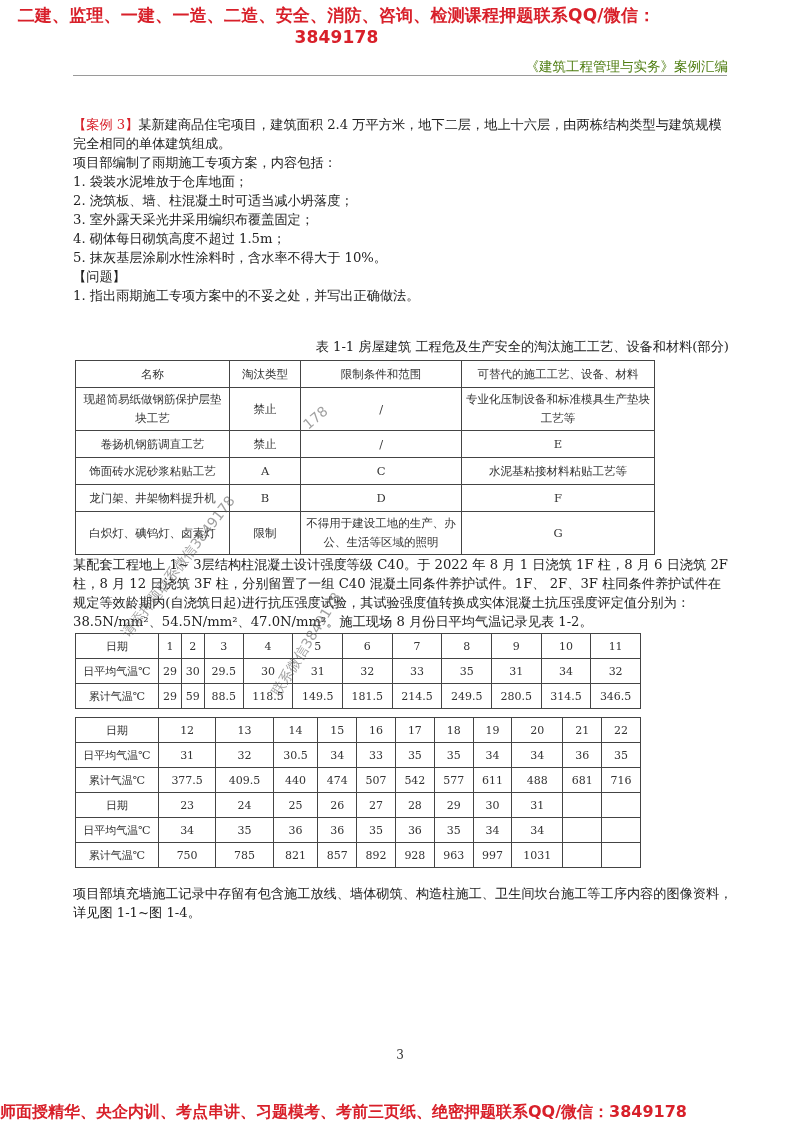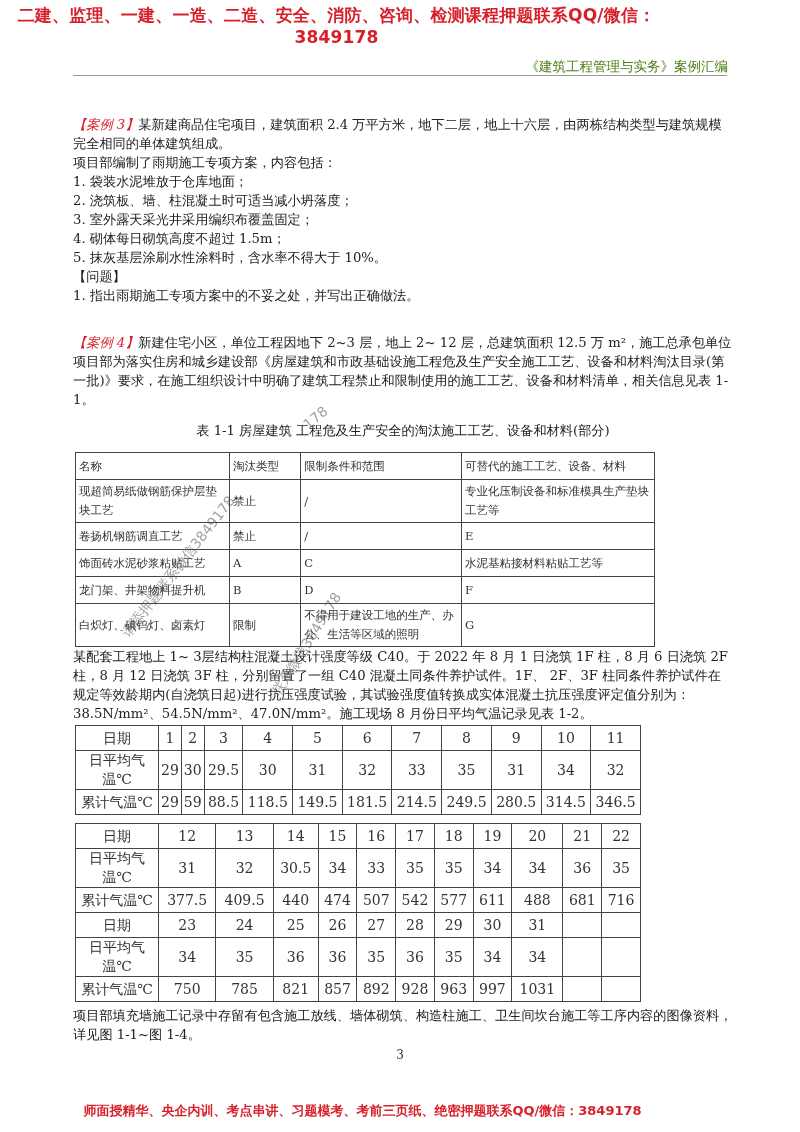--- a/index.html
+++ b/index.html
@@ -19,50 +19,50 @@
   }
   .head-rule {
     position: absolute; top: 75px; left: 73px; width: 654px; height: 0;
     border-top: 1.5px solid #9a9a9a;
   }
   .content {
     position: absolute; top: 115px; left: 73px; width: 660px;
     font-size: 13.2px; line-height: 19px;
   }
   .para { margin: 0; }
-  .case-tag { color: #d8202a; font-style: italic; }
+  .case-tag { color: #d8202a; }
   .gap { height: 28px; }
   .table-caption {
-    text-align: center; font-size: 13.2px; margin: 12px; line-height: 19px;
+    text-align: right; font-size: 13.2px; margin: 4px; line-height: 19px;
   }
   table.t11 {
     border-collapse: collapse; width: 580px; margin: 2px 0 0 2px;
     font-size: 11.5px; color: #333;
   }
   table.t11 td {
-    border: 1px solid #444; padding: 2px 3px; line-height: 19px;
+    border: 1px solid #444; text-align: center; padding: 2px 3px; line-height: 19px;
   }
   table.t11 tr.h td { height: 22px; }
   table.t12 {
     border-collapse: collapse; width: 566px; margin: 2px 0 0 2px;
-    font-size: 14px; color: #333;
+    font-size: 11px; color: #333;
   }
   table.t12 td {
     border: 1px solid #444; text-align: center; height: 24px; padding: 0;
   }
   table.t12 td.lbl { width: 82px; }
   .t12-gap { height: 6px; }
   .page-num {
     position: absolute; top: 1048px; left: 0; width: 800px; text-align: center;
     font-size: 12px; color: #333;
   }
   .bottom-banner {
-    position: absolute; top: 1102px; left: 0; width: 725px; text-align: center;
+    position: absolute; top: 1102px; left: 0; width: 725px; 
     color: #d8202a; font-family: "DejaVu Sans", "Liberation Sans", sans-serif;
-    font-size: 13px; font-weight: bold;
+    font-size: 16px; font-weight: bold;
   }
   .watermark {
     position: absolute; color: rgba(80,80,80,0.55); font-size: 14px;
     font-family: "DejaVu Sans", "Liberation Sans", sans-serif;
     transform-origin: left top; white-space: nowrap; pointer-events: none;
   }
 </style>
 </head>
 <body>
 
@@ -80,21 +80,20 @@
     <p class="para">3. 室外露天采光井采用编织布覆盖固定；</p>
     <p class="para">4. 砌体每日砌筑高度不超过 1.5m；</p>
     <p class="para">5. 抹灰基层涂刷水性涂料时，含水率不得大于 10%。</p>
     <p class="para">【问题】</p>
     <p class="para">1. 指出雨期施工专项方案中的不妥之处，并写出正确做法。</p>
   </div>
 
   <div class="gap"></div>
 
   <div>
-    <p class="para"><span class="case-tag">【案例 4】</span><span>新建住宅小区，单位工程因地下 2~3 层，地上 2~ 12 层，总建筑面积 12.5 万 m²，施工总承包单位项目部为落实住房和城乡建设部《房屋建筑和市政基础设施工程危及生产安全施工工艺、设备和材料淘汰目录(第一批)》要求，在施工组织设计中明确了建筑工程禁止和限制使用的施工工艺、设备和材料清单，相关信息见表 1-1。</span></p>
 
     <p class="table-caption">表 1-1 房屋建筑 工程危及生产安全的淘汰施工工艺、设备和材料(部分)</p>
     <table class="t11">
       <colgroup>
           <col style="width:134px">
           <col style="width:62px">
           <col style="width:140px">
           <col style="width:168px">
         </colgroup>
       <tbody>
@@ -268,21 +267,21 @@
             <td>928</td>
             <td>963</td>
             <td>997</td>
             <td>1031</td>
             <td></td>
             <td></td>
       </tr>
     </tbody>
       </table>
 
-    <p class="para" style="margin-top:4px">项目部填充墙施工记录中存留有包含施工放线、墙体砌筑、构造柱施工、卫生间坎台施工等工序内容的图像资料，详见图 1-1~图 1-4。</p>
+    <p class="para" style="margin-top:16px">项目部填充墙施工记录中存留有包含施工放线、墙体砌筑、构造柱施工、卫生间坎台施工等工序内容的图像资料，详见图 1-1~图 1-4。</p>
   </div>
 </div>
 
 <div class="watermark" style="left:118px; top:630px; transform: rotate(-52deg);">请添押题联系微信3849178</div>
 <div class="watermark" style="left:268px; top:690px; transform: rotate(-58deg);">联系微信3849178</div>
 <div class="watermark" style="left:300px; top:420px; transform: rotate(-40deg);">178</div>
 
 <div class="page-num">3</div>
 <div class="bottom-banner">师面授精华、央企内训、考点串讲、习题模考、考前三页纸、绝密押题联系QQ/微信：3849178</div>
 

